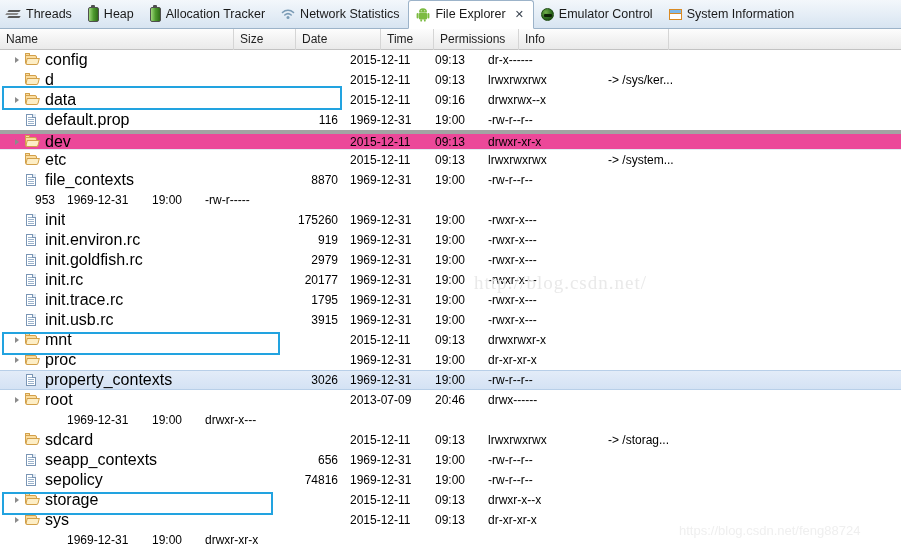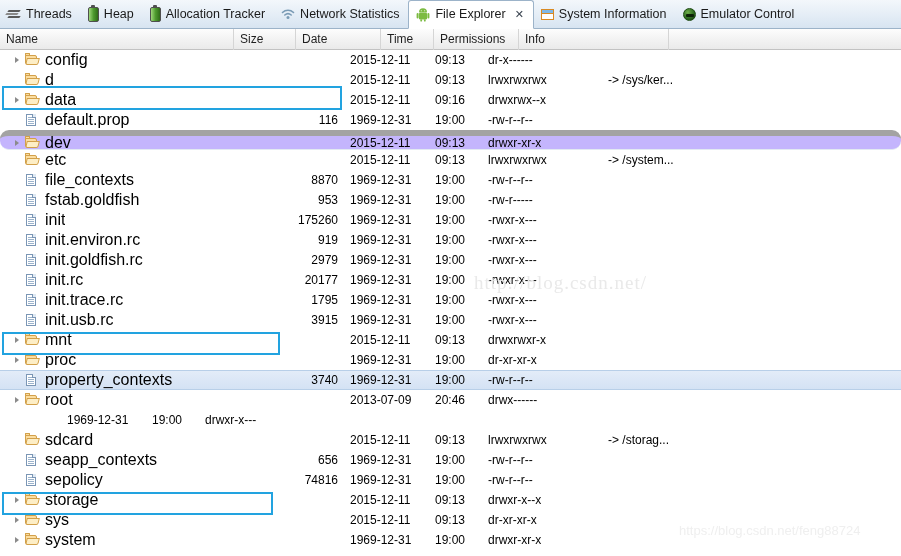--- a/index.html
+++ b/index.html
@@ -153,24 +153,23 @@
   .grid { position: relative; }
   .row {
     height: 20px;
     display: flex;
     align-items: center;
     box-sizing: border-box;
     position: relative;
     cursor: default;
   }
   .row.hover {
-    background: #c4b5fd;
-    border-top: 6px solid #a3a3a3;
+    background: #ec4899;
+    border-top: 4px solid #a3a3a3;
     border-bottom: 1px solid #e2eaf2;
-    border-radius: 9px;
   }
   .row.selected {
     background: linear-gradient(to bottom, #e3ecf8 0%, #d4e2f4 100%);
     border-top: 1px solid #b8cfe8;
     border-bottom: 1px solid #b8cfe8;
   }
 
   .c-name   { width: 283px; display: flex; align-items: center; box-sizing: border-box; overflow: hidden; }
   .c-size   { width: 62px;  text-align: right; padding-right: 7px; box-sizing: border-box; white-space: nowrap; }
   .c-date   { width: 85px;  padding-left: 5px; box-sizing: border-box; white-space: nowrap; }
@@ -320,27 +319,27 @@
         <circle cx="8.7" cy="2.7" r="0.55" fill="#ffffff"></circle>
         <rect x="4.3" y="11.2" width="1.8" height="2.4" rx="0.9" fill="#7cbb42"></rect>
         <rect x="7.9" y="11.2" width="1.8" height="2.4" rx="0.9" fill="#7cbb42"></rect>
       </svg>
     </span>
     <span class="tab-label">File Explorer</span>
     <span class="tab-close">✕</span>
   </div>
 
   <div class="tab">
+    <span class="ico-emu"></span>
+    <span class="tab-label">Emulator Control</span>
+  </div>
+
+  <div class="tab">
     <span class="ico-sys"></span>
     <span class="tab-label">System Information</span>
-  </div>
-
-  <div class="tab">
-    <span class="ico-emu"></span>
-    <span class="tab-label">Emulator Control</span>
   </div>
 </div>
 
 <div class="colheader">
   <div class="cell" style="width:234px">Name</div>
   <div class="cell" style="width:62px">Size</div>
   <div class="cell" style="width:85px">Date</div>
   <div class="cell" style="width:53px">Time</div>
   <div class="cell" style="width:85px">Permissions</div>
   <div class="cell" style="width:150px">Info</div>
@@ -460,27 +459,20 @@
         </span>
         <span class="nametext">file_contexts</span>
       </div>
       <div class="c-size">8870</div>
       <div class="c-date">1969-12-31</div>
       <div class="c-time">19:00</div>
       <div class="c-perm">-rw-r--r--</div>
       <div class="c-info"></div>
     </div>
     <div class="row">
-      <div class="c-name">
-        <span class="twisty"></span>
-        <span class="nodeicon">
-          <span class="fileglyph"></span>
-        </span>
-        <span class="nametext">fstab.goldfish</span>
-      </div>
       <div class="c-size">953</div>
       <div class="c-date">1969-12-31</div>
       <div class="c-time">19:00</div>
       <div class="c-perm">-rw-r-----</div>
       <div class="c-info"></div>
     </div>
     <div class="row">
       <div class="c-name">
         <span class="twisty"></span>
         <span class="nodeicon">
@@ -601,21 +593,21 @@
       <div class="c-info"></div>
     </div>
     <div class="row selected">
       <div class="c-name">
         <span class="twisty"></span>
         <span class="nodeicon">
           <span class="fileglyph"></span>
         </span>
         <span class="nametext">property_contexts</span>
       </div>
-      <div class="c-size">3740</div>
+      <div class="c-size">3026</div>
       <div class="c-date">1969-12-31</div>
       <div class="c-time">19:00</div>
       <div class="c-perm">-rw-r--r--</div>
       <div class="c-info"></div>
     </div>
     <div class="row">
       <div class="c-name">
         <span class="twisty on"></span>
         <span class="nodeicon">
           <span class="folder">
@@ -715,31 +707,20 @@
         </span>
         <span class="nametext">sys</span>
       </div>
       <div class="c-size"></div>
       <div class="c-date">2015-12-11</div>
       <div class="c-time">09:13</div>
       <div class="c-perm">dr-xr-xr-x</div>
       <div class="c-info"></div>
     </div>
     <div class="row">
-      <div class="c-name">
-        <span class="twisty on"></span>
-        <span class="nodeicon">
-          <span class="folder">
-            <span class="tab-tip"></span>
-            <span class="back"></span>
-            <span class="front"></span>
-          </span>
-        </span>
-        <span class="nametext">system</span>
-      </div>
       <div class="c-size"></div>
       <div class="c-date">1969-12-31</div>
       <div class="c-time">19:00</div>
       <div class="c-perm">drwxr-xr-x</div>
       <div class="c-info"></div>
     </div>
   </div>
 
 <div id="annolayer">
     <div class="annobox" style="top: 86px; left: 2px; width: 340px; height: 24px; border-color: rgb(34, 163, 224);"></div>

